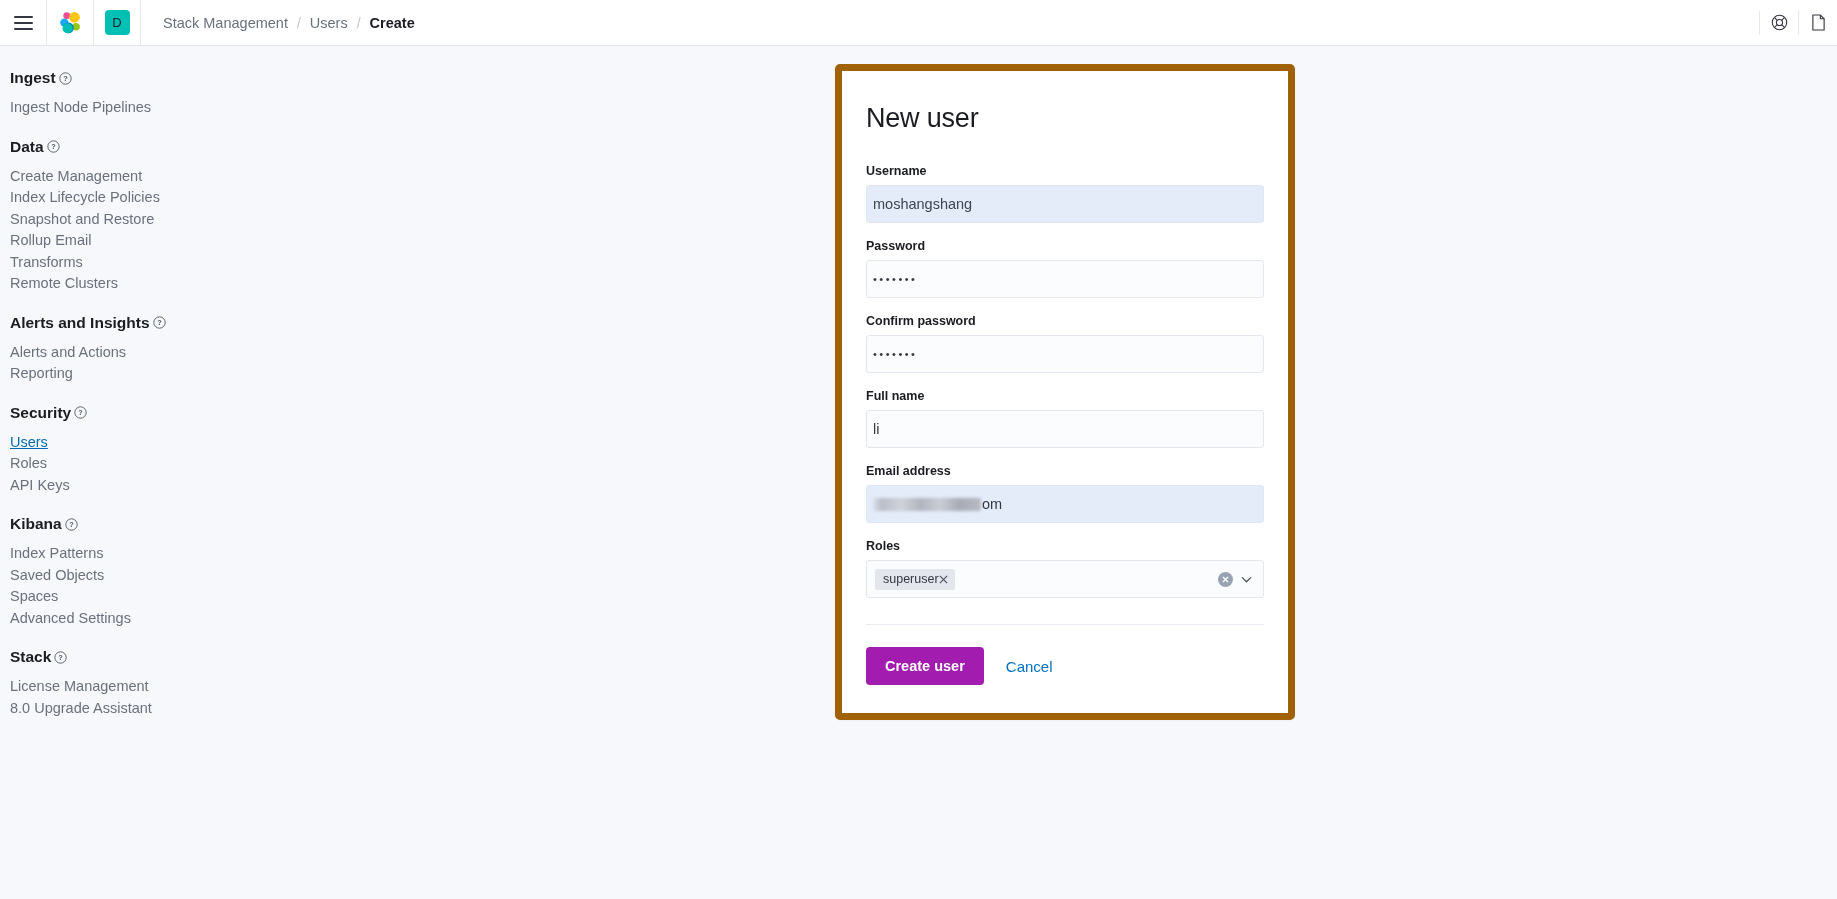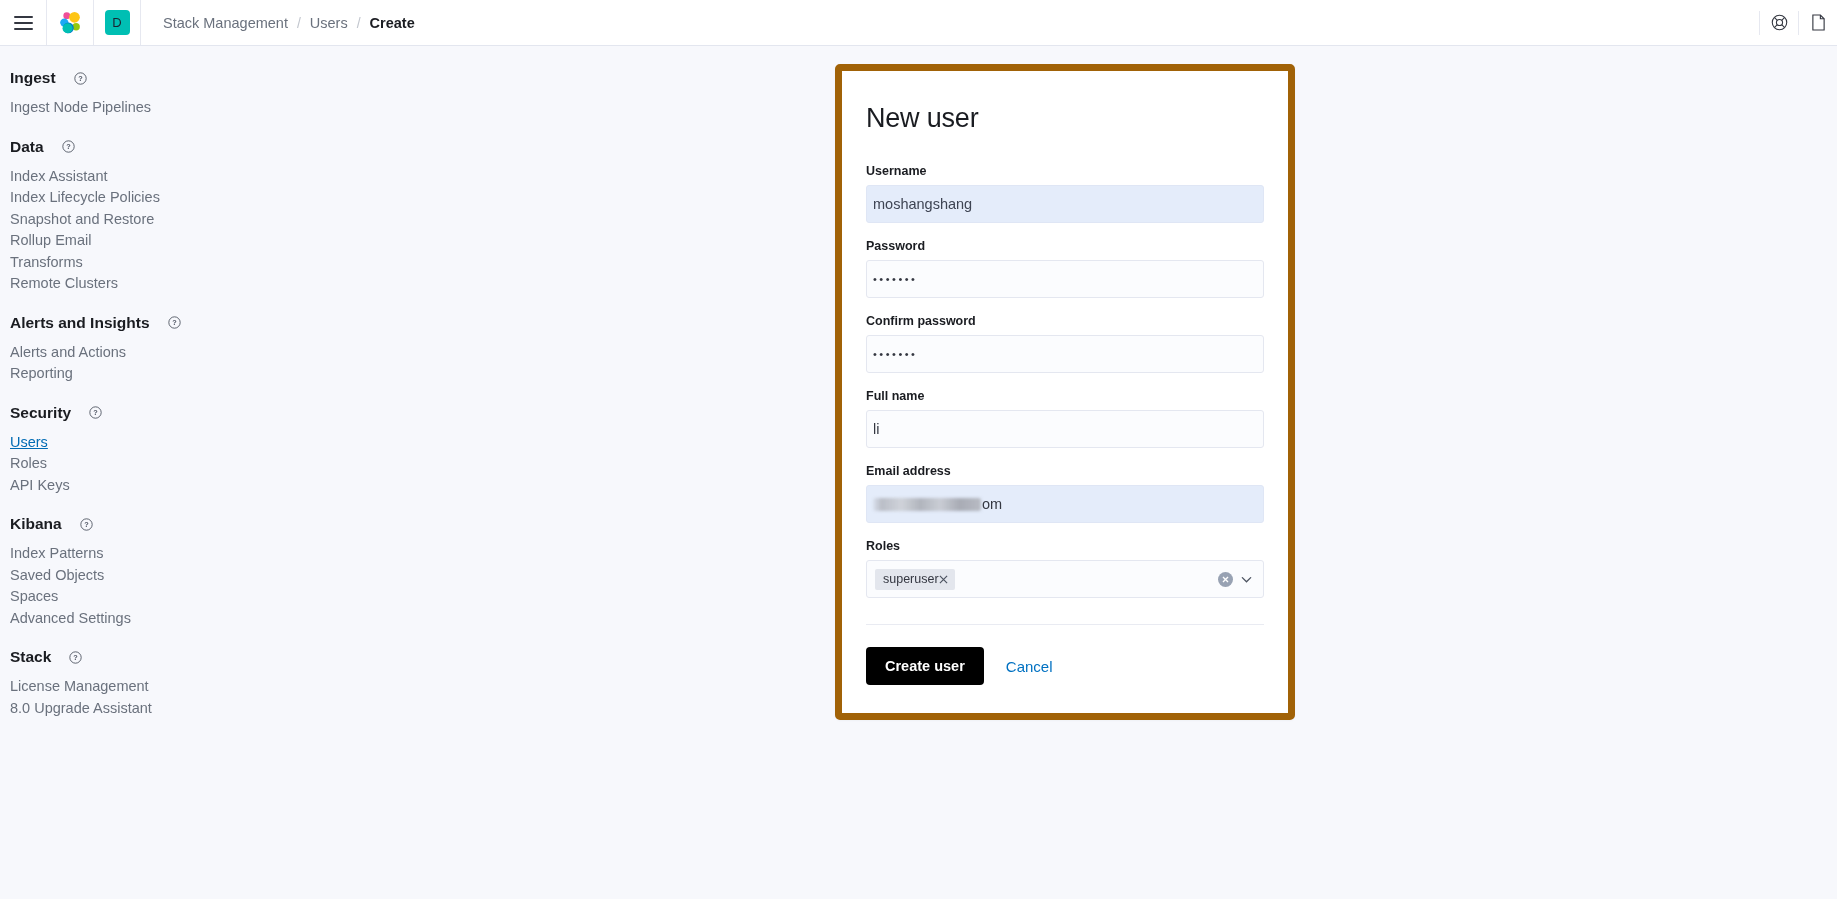--- a/index.html
+++ b/index.html
@@ -66,21 +66,21 @@
   }
 
   
   .sidebar {
     position: absolute; top: 46px; left: 0;
     width: 330px; height: 853px;
     padding: 22px 0 0 10px;
   }
   .nav-group { margin-bottom: 18px; }
   .nav-title {
-    display: flex; align-items: center; gap: 18px;
+    display: flex; align-items: center; gap: 3px;
     font-size: 15.5px; font-weight: 700; color: #1a1c21;
     margin: 0 0 9px 0; line-height: 20px;
   }
   .nav-item {
     font-size: 14.5px; color: #6a717d;
     line-height: 21.5px; cursor: pointer;
     width: fit-content;
   }
   .nav-item.active {
     color: #006bb4; text-decoration: underline;
@@ -179,21 +179,21 @@
     cursor: pointer;
   }
   .chev { cursor: pointer; display: flex; }
 
   .divider {
     height: 1px; background: #e9ebf2;
     margin: 26px 0 22px 0;
   }
   .actions { display: flex; align-items: center; gap: 22px; }
   .btn-primary {
-    background: #000000;
+    background: #a21caf;
     color: #ffffff;
     font-family: "Liberation Sans", sans-serif;
     font-size: 14.5px; font-weight: 600;
     border: none; border-radius: 4px;
     padding: 11px 19px;
     cursor: pointer; line-height: 16px;
   }
   .btn-link {
     background: none; border: none;
     color: #0071c2;
@@ -277,21 +277,21 @@
   </div>
 
   <div class="nav-group">
     <div class="nav-title">
       <span>Data</span>
       <svg class="help-circle" width="13" height="13" viewBox="0 0 16 16">
         <circle cx="8" cy="8" r="7" fill="none" stroke="#4c5360" stroke-width="1.1"></circle>
         <text x="8" y="11.6" font-size="9" font-family="Liberation Sans, sans-serif" fill="#4c5360" text-anchor="middle">?</text>
       </svg>
     </div>
-    <div class="nav-item">Index Assistant</div>
+    <div class="nav-item">Create Management</div>
     <div class="nav-item">Index Lifecycle Policies</div>
     <div class="nav-item">Snapshot and Restore</div>
     <div class="nav-item">Rollup Email</div>
     <div class="nav-item">Transforms</div>
     <div class="nav-item">Remote Clusters</div>
   </div>
 
   <div class="nav-group">
     <div class="nav-title">
       <span>Alerts and Insights</span>

